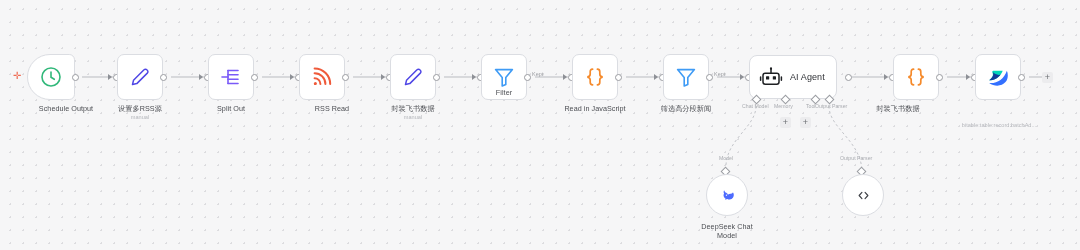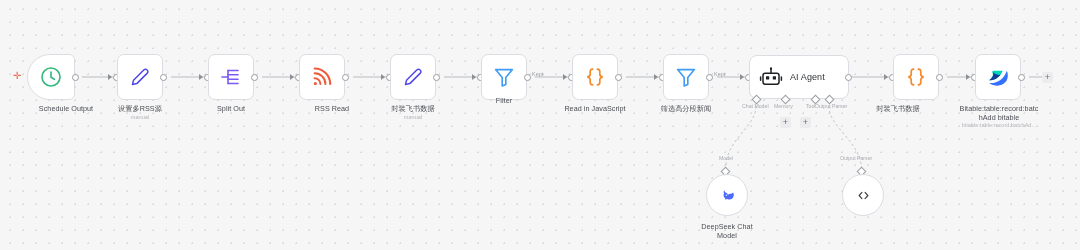--- a/index.html
+++ b/index.html
@@ -43,21 +43,21 @@
     border-radius: 7px;
     display: flex;
     align-items: center;
     justify-content: center;
   }
   .node.trigger {
     border-radius: 28px 7px 7px 28px;
     width: 48px;
   }
   .node.agent {
-    width: 100px;
+    width: 88px;
     height: 44px;
     border-radius: 8px;
     justify-content: flex-start;
     padding-left: 9px;
   }
   .node.round {
     width: 42px;
     height: 42px;
     border-radius: 50%;
   }
@@ -260,21 +260,21 @@
 
   <div class="port-arrow" style="left:472px; top:74px;"></div>
   <div class="port" style="left:477px; top:73.5px;"></div>
   <div class="node" style="left:481px; top:54px;">
     <svg class="node-icon" viewBox="0 0 24 24">
       <path d="M3.6 4.6h16.8l-6.6 8v6.8l-3.6 1.6v-8.4z" fill="none" stroke="#3f9bf5" stroke-width="1.6" stroke-linejoin="round"></path>
     </svg>
   </div>
   <div class="port" style="left:524px; top:73.5px;"></div>
   <div class="edge-label" style="left:532px; top:71px;">Kept</div>
-  <div class="node-label" style="left:459px; top:96px; width:90px;">Filter</div>
+  <div class="node-label" style="left:459px; top:88px; width:90px;">Filter</div>
 
   <div class="port-arrow" style="left:563px; top:74px;"></div>
   <div class="port" style="left:568px; top:73.5px;"></div>
   <div class="node" style="left:572px; top:54px;">
     <svg class="node-icon" viewBox="0 0 24 24">
       <g fill="none" stroke="#f58a2b" stroke-width="1.7" stroke-linecap="round" stroke-linejoin="round">
         <path d="M9.6 4.2c-2 0-2.4 1-2.4 2.6v2.1c0 1.6-.8 2.5-2.2 2.6v1c1.4.1 2.2 1 2.2 2.6v2.1c0 1.6.4 2.6 2.4 2.6"></path>
         <path d="M14.4 4.2c2 0 2.4 1 2.4 2.6v2.1c0 1.6.8 2.5 2.2 2.6v1c-1.4.1-2.2 1-2.2 2.6v2.1c0 1.6-.4 2.6-2.4 2.6"></path>
       </g>
     </svg>
@@ -340,22 +340,20 @@
   <div class="port-arrow" style="left:966px; top:74px;"></div>
   <div class="port" style="left:971px; top:73.5px;"></div>
   <div class="node" style="left:975px; top:54px;">
     <svg class="node-icon" viewBox="0 0 24 24">
       <path d="M3.2 15.2c3.6.4 6.6-.8 9.4-3.4 2.1-2 3.4-4.2 4.1-6.1H7.8c-1.2 0-1.8.7-1.4 1.7.6 1.6 1 3.2-.6 5.1-.9 1.1-1.8 2-2.6 2.7z" fill="#00d6b9"></path>
       <path d="M20.9 5.7c-1.4 3.9-3.6 7-6.5 9.2-3 2.3-6.8 3.4-11.2 3.1 2.4 1.8 5.3 2.7 8.1 2.7 3.2 0 6.2-1.3 8.2-3.6 1.6-1.8 2.3-4 2.3-6.6 0-1.9-.3-3.5-.9-4.8z" fill="#3370ff"></path>
       <path d="M6.8 7.1c.7 1.8.8 3.4-.8 5.3-.8 1-1.8 1.9-2.8 2.8 3.6.4 6.7-.8 9.4-3.4.8-.7 1.5-1.5 2.1-2.3-2.6 1-5.5 0-7.9-2.4z" fill="#133c9a"></path>
     </svg>
   </div>
   <div class="port" style="left:1018px; top:73.5px;"></div>
-  <div class="node-label" style="left:945px; top:104px; width:108px;">Bitable:table:record:batc
-hAdd bitable</div>
   <div class="node-sub" style="left:941px; top:121px; width:116px;">bitable:table:record:batchAd...</div>
   <div class="plus-end" style="left:1042px; top:72px;">+</div>
 
   <div class="sub-label" style="left:719px; top:155px;">Model</div>
   <div class="sub-port" style="left:722px; top:168px;"></div>
   <div class="node round" style="left:706px; top:174px;">
     <svg class="node-icon" viewBox="0 0 24 24" style="width:15px;height:15px;">
       <path d="M21.3 7.1c-.5-.3-.8.1-1.1.4-.1.1-.2.2-.3.4-.7.8-1.6 1.3-2.8 1.2-1.7-.1-3.2.4-4.5 1.7-.3-1.6-1.2-2.6-2.6-3.2-.7-.3-1.5-.5-2-1.2-.4-.5-.5-1.1-.7-1.7-.1-.3-.2-.7-.6-.7-.4 0-.6.4-.7.7-.5 1.3-.3 2.6.3 3.8.1.2.1.4 0 .6-.6 1-.8 2.1-.6 3.2.3 1.9 1.3 3.3 2.9 4.3.2.1.3.2.2.5-.1.4-.3.8-.4 1.2-.1.3 0 .4.3.4.9-.1 1.6-.5 2.3-1 .3-.2.5-.2.8 0 1.1.6 2.3.9 3.6.8 2.3-.2 4.2-1.3 5.5-3.3 1-1.6 1.3-3.4 1.1-5.3-.1-1-.5-1.9-1.7-2.8z" fill="#4d6bfe"></path>
       <circle cx="10.3" cy="11.4" r="1.05" fill="#ffffff"></circle>
     </svg>

